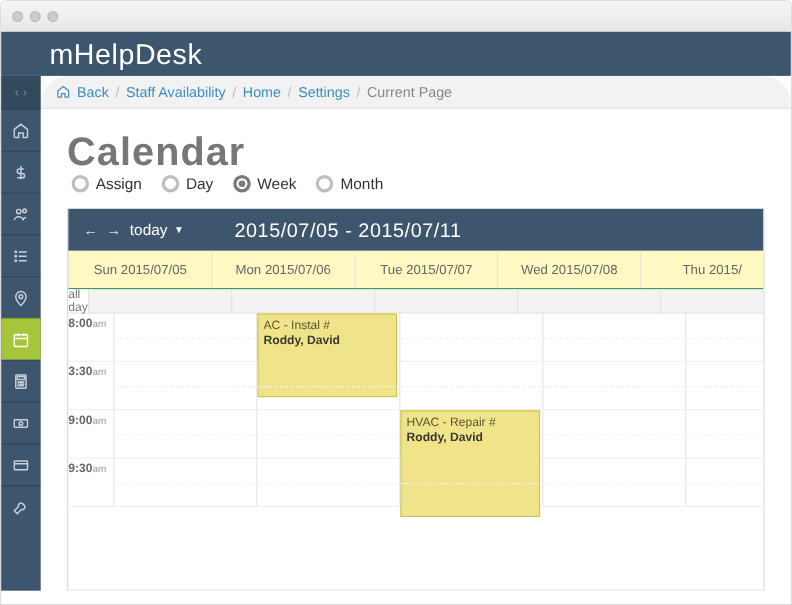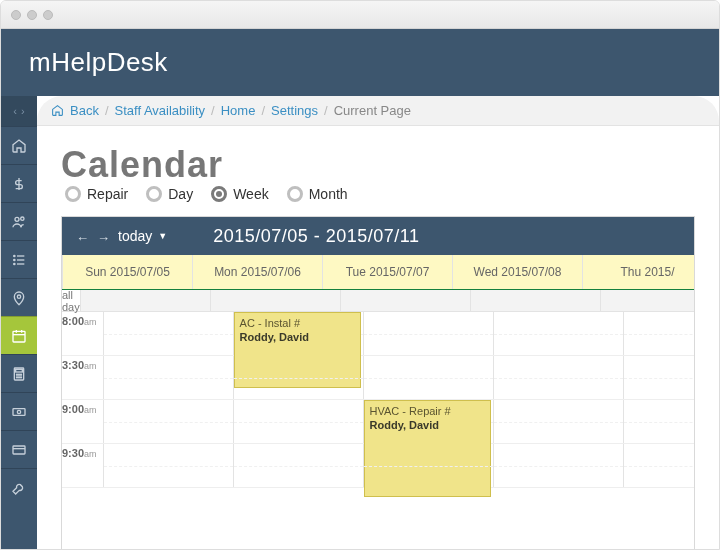--- a/index.html
+++ b/index.html
@@ -1,20 +1,20 @@
 <!DOCTYPE html>
 <html><head>
 <meta charset="utf-8">
 <style>
 * { box-sizing: border-box; margin: 0; padding: 0; }
 body { font-family: -apple-system, "Helvetica Neue", Arial, sans-serif; background: #fff; }
 .window { width: 720px; height: 550px; border: 1px solid #ddd; border-radius: 6px 6px 0 0; overflow: hidden; position: relative; background: #fff; }
 .titlebar { height: 28px; background: linear-gradient(#f5f5f5,#e8e8e8); border-bottom: 1px solid #d4d4d4; display: flex; align-items: center; padding: 0 10px; gap: 6px; }
 .dot { width: 10px; height: 10px; border-radius: 50%; background: #ccc; border: 1px solid #bbb; }
-.brandbar { height: 67px; background: #3d566e; color: #fff; display: flex; align-items: center; padding-left: 28px; font-size: 26px; font-weight: 300; letter-spacing: 0.5px; }
+.brandbar { height: 40px; background: #3d566e; color: #fff; display: flex; align-items: center; padding-left: 44px; font-size: 26px; font-weight: 300; letter-spacing: 0.5px; }
 .app { display: flex; height: calc(100% - 80px); }
 .sidebar { width: 36px; background: #3d566e; display: flex; flex-direction: column; position: relative; }
 .sidebar-toggle { height: 30px; background: rgba(0,0,0,0.15); display: flex; align-items: center; justify-content: center; color: #7a90a5; font-size: 11px; cursor: pointer; }
 .nav-item { height: 38px; display: flex; align-items: center; justify-content: center; color: #c6d0da; cursor: pointer; border-top: 1px solid rgba(0,0,0,0.2); position: relative; }
 .nav-item.active { background: #a5c63b; color: #fff; }
 .nav-item.active::after { content:""; position:absolute; right:-8px; top:50%; margin-top:-8px; border:8px solid transparent; border-left-color:#a5c63b; }
 .nav-item svg { width: 16px; height: 16px; }
 .main { flex: 1; display: flex; flex-direction: column; overflow: hidden; border-radius: 25px; }
 .breadcrumb { height: 30px; background: #f2f2f2; border-bottom: 1px solid #e3e3e3; display: flex; align-items: center; padding: 0 14px; font-size: 13px; color: #888; gap: 6px; }
 .breadcrumb a { color: #3b8fc3; text-decoration: none; cursor: pointer; }
@@ -156,21 +156,21 @@
         <span class="sep">/</span>
         <span>Current Page</span>
       </div>
 
       <div class="content">
         <h1 class="page-title">Calendar</h1>
 
         <div class="view-toggles">
           <div class="rt">
               <span class="ring"></span>
-              <span>Repair</span>
+              <span>Assign</span>
             </div>
           <div class="rt">
               <span class="ring"></span>
               <span>Day</span>
             </div>
           <div class="rt">
               <span class="ring sel"></span>
               <span>Week</span>
             </div>
           <div class="rt">

